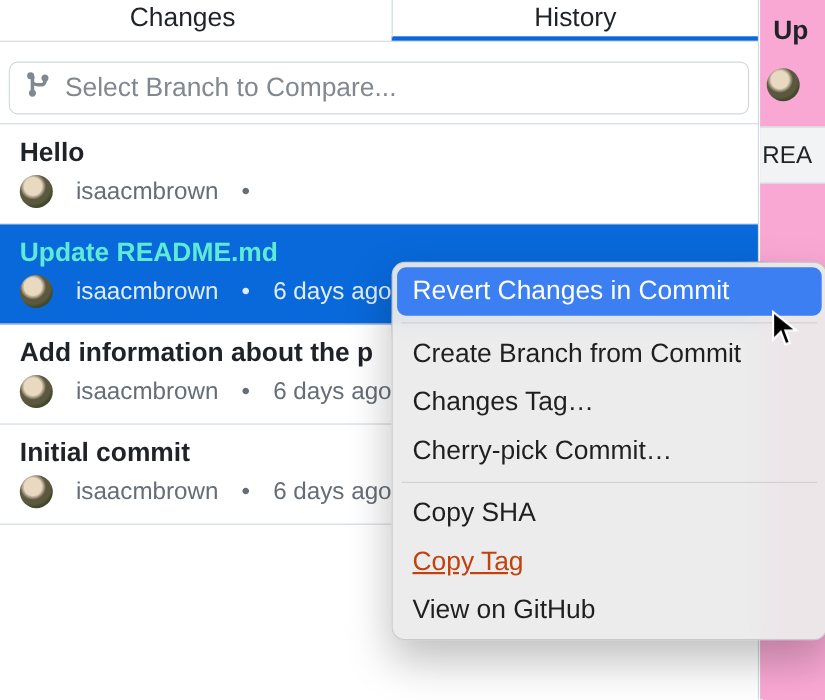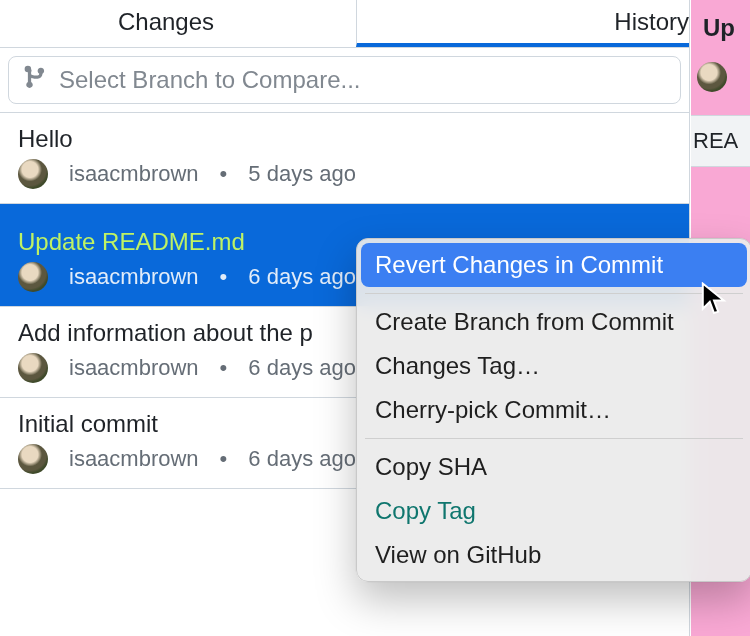--- a/index.html
+++ b/index.html
@@ -20,66 +20,67 @@
     border-right: 1px solid #d0d7de;
   }
   .side-area {
     position: absolute;
     left: 691px; top: 0;
     right: 0; bottom: 0;
     background: #f9a8d4;
   }
   .tabs {
     display: flex;
-    height: 48px;
+    height: 38px;
     border-bottom: 1px solid #d0d7de;
     gap: 24px;
   }
   .tab {
     flex: 1;
     display: flex;
     align-items: center;
     justify-content: center;
     font-size: 24px;
     color: #1f2328;
     cursor: pointer;
     border-bottom: 4px solid transparent;
   }
   .tab.active {
     border-bottom-color: #0969da;
     font-weight: 500;
   }
-  .tab + .tab { border-left: 1px solid #d0d7de; justify-content: flex-end; }
+  .tab + .tab { border-left: 1px solid #d0d7de; }
   .compare-bar {
     padding: 8px;
     border-bottom: 1px solid #d0d7de;
   }
   .compare-input {
     display: flex;
     align-items: center;
     gap: 10px;
     height: 48px;
     border: 1px solid #d0d7de;
     border-radius: 8px;
     padding: 0 14px;
     color: #818890;
     font-size: 24px;
     cursor: text;
     background: #fff;
+    margin-top: 10px;
   }
   .compare-input svg { flex-shrink: 0; }
   .commit-list {}
   .commit {
     padding: 12px 18px 14px 18px;
     border-bottom: 1px solid #d0d7de;
     cursor: pointer;
   }
   .commit-title {
     font-size: 24px;
-    font-weight: 400;
+    font-weight: 700;
     color: #1f2328;
     white-space: nowrap;
     overflow: hidden;
     text-overflow: clip;
   }
   .commit-meta {
     display: flex;
     align-items: center;
     gap: 21px;
     margin-top: 6px;
@@ -89,21 +90,21 @@
   .avatar {
     width: 30px; height: 30px;
     border-radius: 50%;
     background: radial-gradient(circle at 40% 35%, #e9d9c1 0 30%, #5c573f 45% 60%, #3f4a2a 70%);
     flex-shrink: 0;
   }
   .dot { color: #656d76; }
   .commit.selected {
     background: #0969da;
   }
-  .commit.selected .commit-title { color: #bef264; margin-top: 12px; }
+  .commit.selected .commit-title { color: #5eead4; }
   .commit.selected .commit-meta { color: #e1ecf9; }
   .commit.selected .dot { color: #e1ecf9; }
 
   
   .side-title {
     font-size: 24px;
     font-weight: 700;
     padding: 14px 0 20px 12px;
     white-space: nowrap;
     overflow: hidden;
@@ -145,21 +146,22 @@
     border-radius: 8px;
     color: #1f1f1f;
     cursor: default;
     white-space: nowrap;
   }
   .menu-item.highlight {
     background: #3b7ff2;
     color: #fff;
   }
   .menu-item.disabled {
-    color: #0f766e;
+    color: #c2410c;
+    text-decoration: underline;
   }
   .menu-sep {
     height: 1px;
     background: #cfcfcf;
     margin: 6px 4px;
   }
 
   .cursor {
     position: absolute;
     left: 700px;
@@ -191,21 +193,20 @@
     </div>
   </div>
 
   <div class="commit-list">
     <div class="commit">
       <div class="commit-title">Hello</div>
       <div class="commit-meta">
         <span class="avatar"></span>
         <span>isaacmbrown</span>
         <span class="dot">•</span>
-        <span>5 days ago</span>
       </div>
     </div>
 
     <div class="commit selected">
       <div class="commit-title">Update README.md</div>
       <div class="commit-meta">
         <span class="avatar"></span>
         <span>isaacmbrown</span>
         <span class="dot">•</span>
         <span>6 days ago</span>

